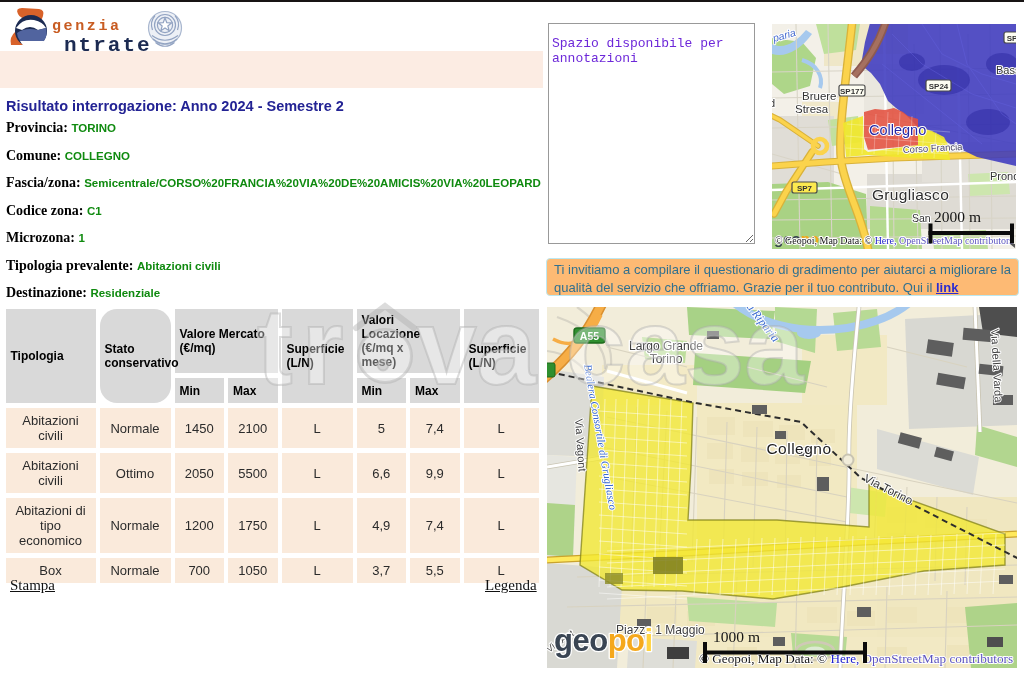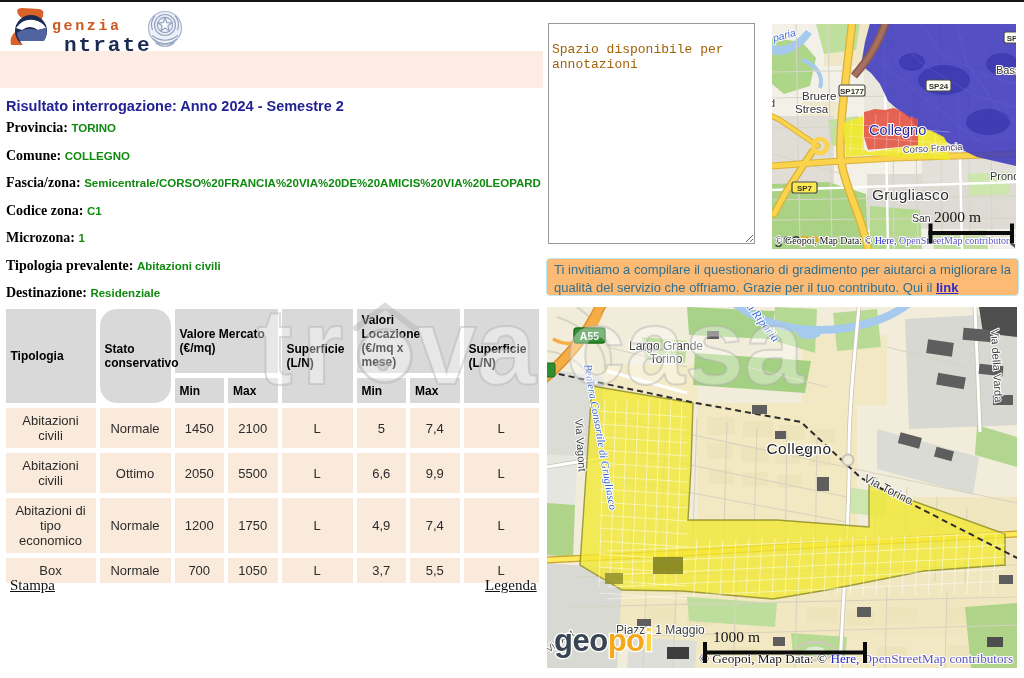--- a/index.html
+++ b/index.html
@@ -9,21 +9,21 @@
 #band{left:0;top:51px;width:543px;height:37px;background:#fcece3;}
 #bandtxt{left:13px;top:57.5px;font-size:17.7px;color:#a34b33;}
 #h1{left:6px;top:98px;font-size:14.5px;font-weight:bold;color:#232394;}
 .lbl{font-family:"Liberation Serif",serif;font-weight:bold;font-size:14px;color:#000;white-space:nowrap;}
 .val{font-family:"Liberation Sans",sans-serif;font-weight:bold;font-size:11.5px;color:#0f8a0f;}
 #stampa,#legenda{font-family:"Liberation Serif",serif;font-size:15px;color:#111;text-decoration:underline;}
 table{border-collapse:separate;border-spacing:4px 5px;table-layout:fixed;width:541px;}
 th,td{box-sizing:border-box;}
 th{background:#d9d9d9;font-size:12px;font-weight:bold;color:#000;text-align:left;vertical-align:middle;padding:2px 4px 2px 5px;line-height:14px;}
 td{background:#faeadb;font-size:13px;color:#2b2b2b;text-align:center;vertical-align:middle;padding:5px;line-height:15px;}
-textarea{position:absolute;left:548px;top:23px;width:207px;height:221px;box-sizing:border-box;border:1px solid #999;font-family:"Liberation Mono",monospace;font-size:13px;line-height:15px;padding:18px 3px;resize:both;color:#a16207;background:#fff;outline:none;}
+textarea{position:absolute;left:548px;top:23px;width:207px;height:221px;box-sizing:border-box;border:1px solid #999;font-family:"Liberation Mono",monospace;font-size:13px;line-height:15px;padding:12px 3px;resize:both;color:#6d28d9;background:#fff;outline:none;}
 #infobox{left:546px;top:258px;width:473px;height:38px;box-sizing:border-box;background:#fdba74;border:1px solid #bce8f1;border-radius:4px;color:#31708f;font-size:13px;line-height:18px;padding:2px 7px 4px 7px;text-align:justify;}
 #infobox a{color:#2b2bd0;font-weight:bold;text-decoration:underline;}
 .halo{paint-order:stroke;stroke:#ffffff;stroke-width:2.6px;stroke-linejoin:round;}
 .halo2{paint-order:stroke;stroke:#ffffff;stroke-width:2px;stroke-linejoin:round;}
 </style>
 </head>
 <body>
 <div id="page">
   <div class="abs" id="topbar"></div>
 

